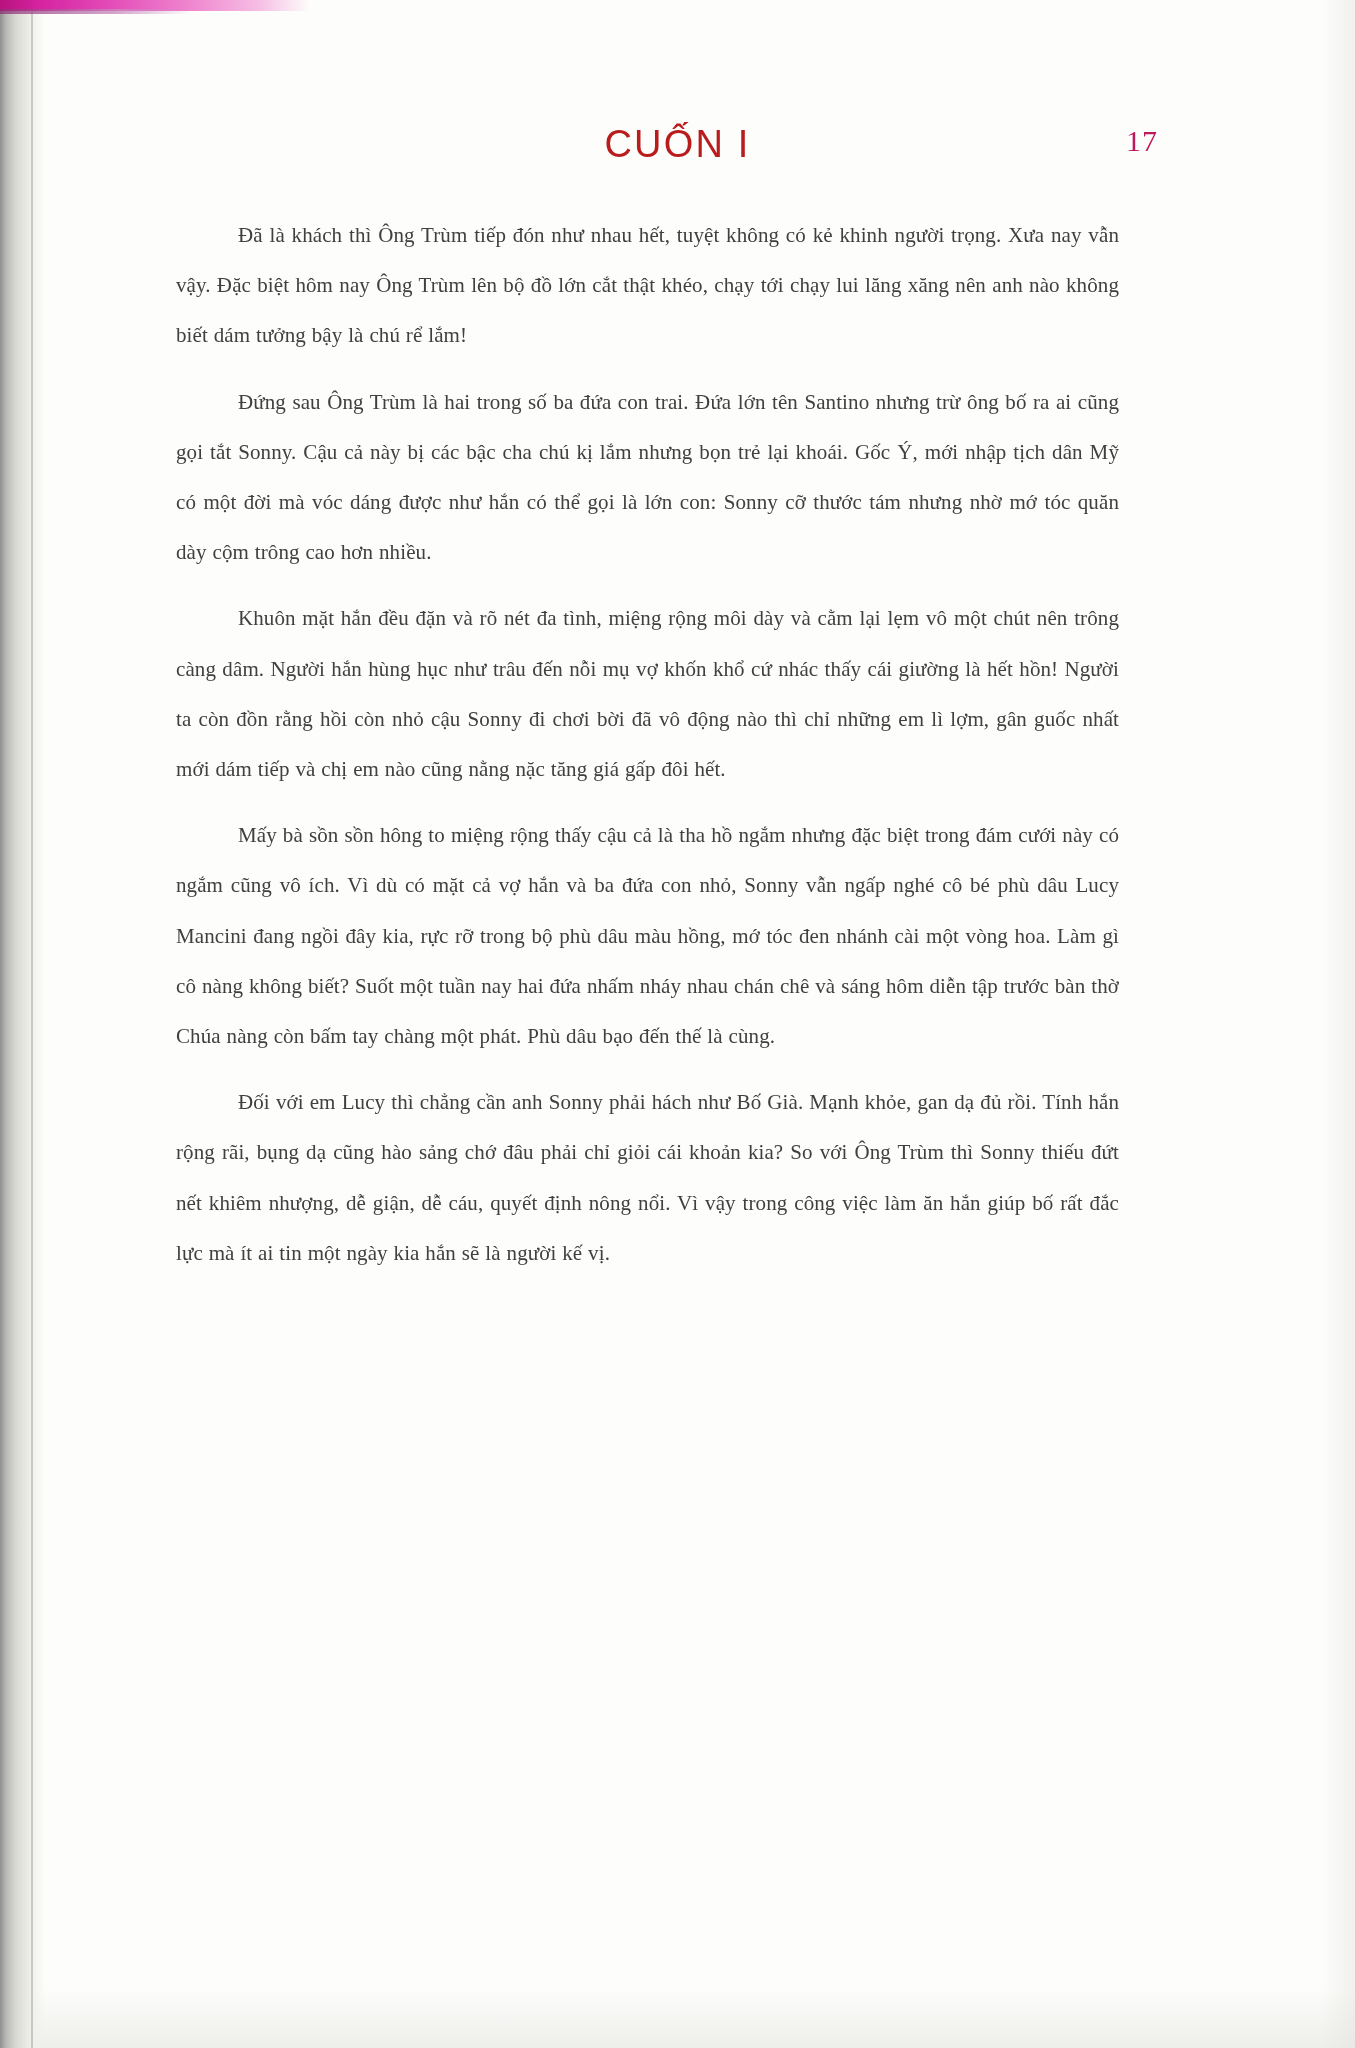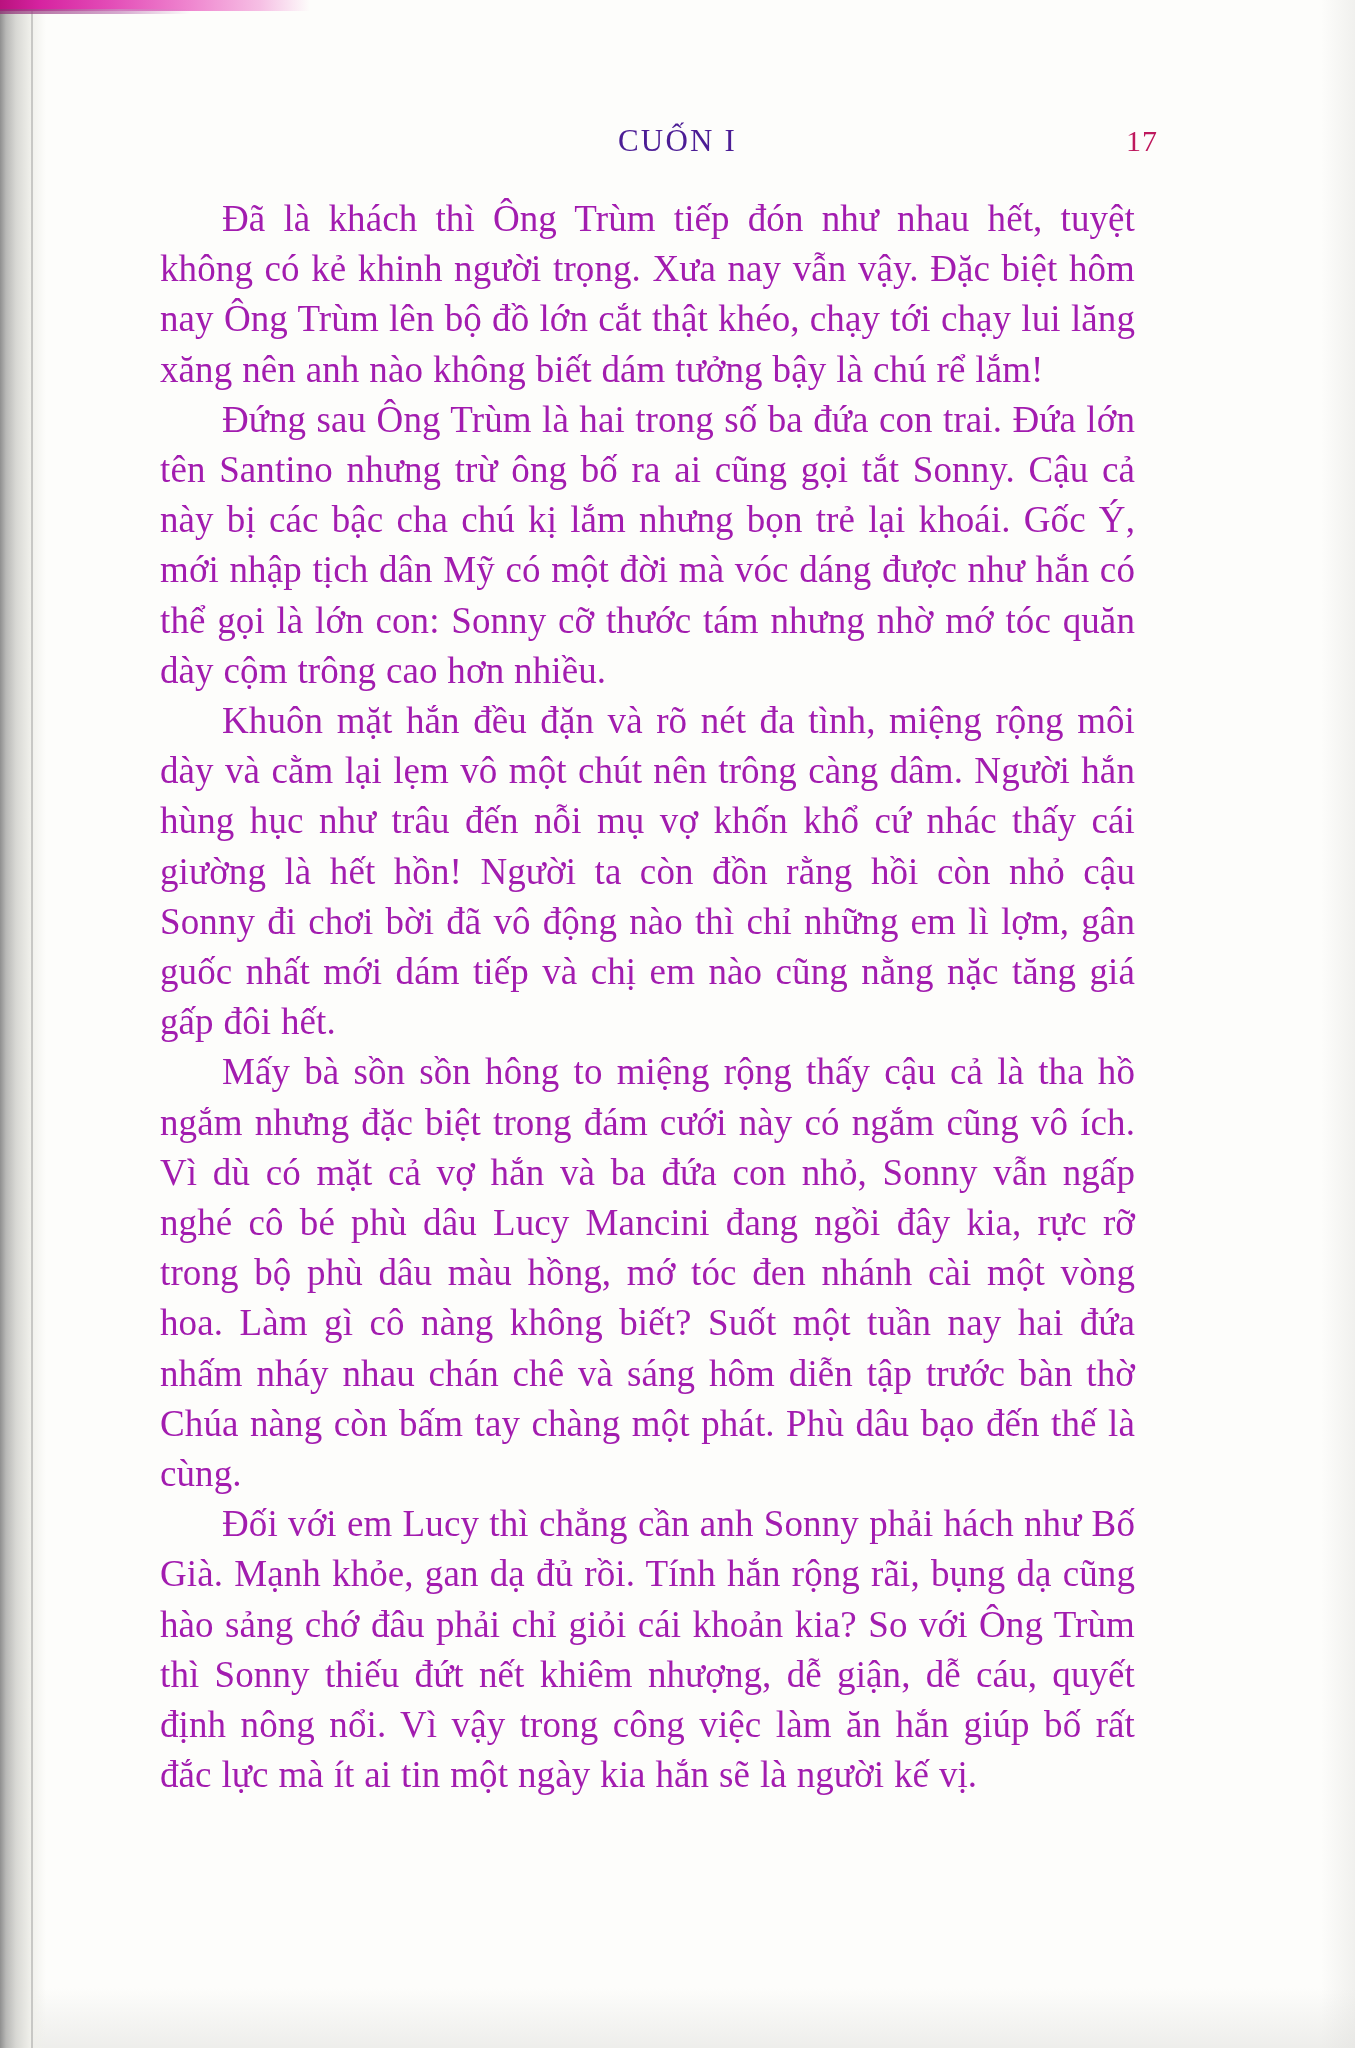--- a/index.html
+++ b/index.html
@@ -86,49 +86,49 @@
     left: 155px;
     width: 1045px;
     height: 44px;
     z-index: 6;
   }
   .running-head .book-title {
     position: absolute;
     left: 0;
     right: 0;
     text-align: center;
-    font-size: 31px;
+    font-size: 38px;
     letter-spacing: 2.2px;
-    color: #4c1d95;
-    font-family: Liberation Serif, serif;
+    color: #b91c1c;
+    font-family: Liberation Sans, sans-serif;
   }
   .running-head .folio {
     position: absolute;
     right: 42px;
     top: 1px;
     font-size: 30px;
     color: #be185d;
     letter-spacing: 1px;
   }
 
   
   .text-body {
     position: absolute;
     top: 194px;
     left: 160px;
     width: 975px;
     z-index: 6;
   }
   .para {
-    margin: 0;
-    font-size: 37px;
+    margin: 16px;
+    font-size: 21px;
     line-height: 50.2px;
     text-align: justify;
     text-align-last: left;
-    color: #a21caf;
+    color: #404040;
     text-indent: 62px;
     letter-spacing: .1px;
     word-spacing: .5px;
   }
 </style>
 </head>
 <body>
 
 <div class="page">
 

